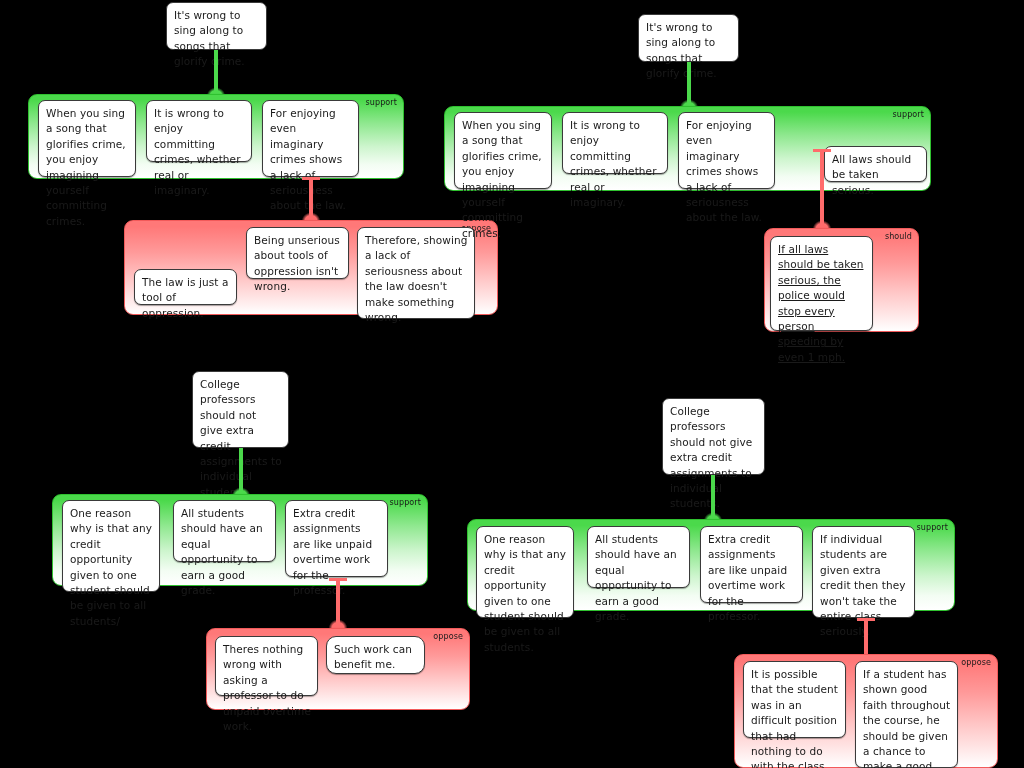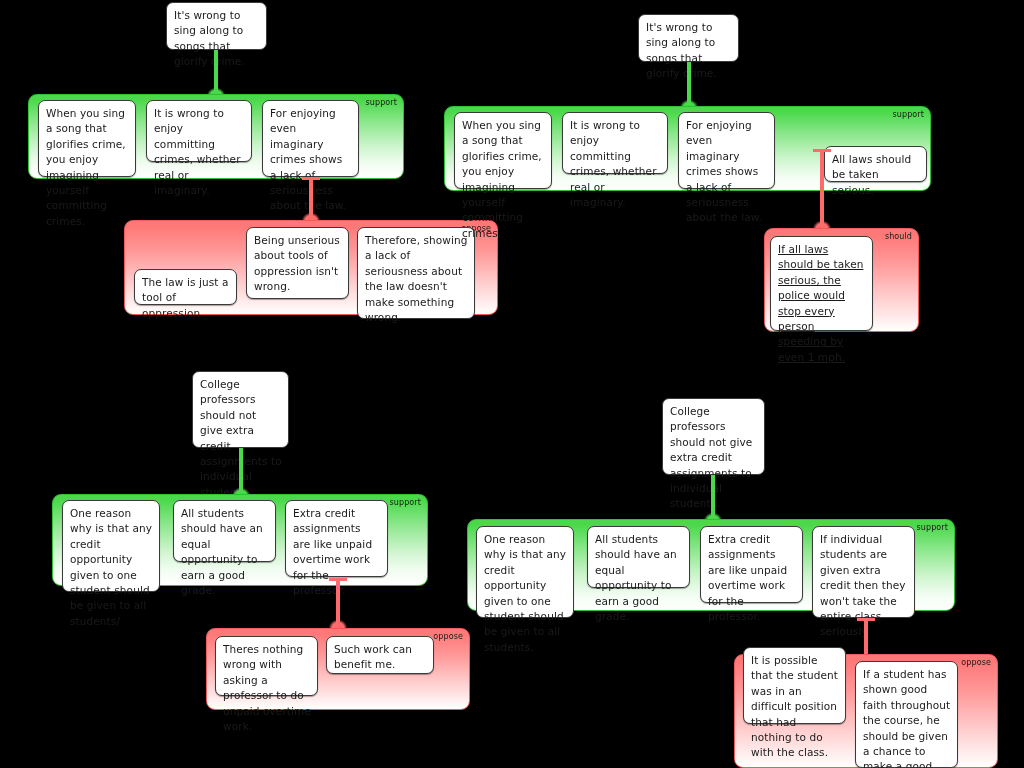--- a/index.html
+++ b/index.html
@@ -115,21 +115,21 @@
 <div class="conn red" style="left:298px; top:177px; height:44px;">
   <div class="cap"></div>
   <div class="stem"></div>
   <div class="flare"></div>
 </div>
 
 <div class="group oppose" style="left:124px; top:220px; width:374px; height:95px;">
   <div class="group-label">oppose</div>
 </div>
 <div class="node" style="left:134px; top:227px; width:103px; height:36px;margin-top:42px;">The law is just a tool of oppression.</div>
-<div class="node" style="left:246px; top:227px; width:103px; height:72px;">Being unserious about tools of oppression isn't wrong.</div>
+<div class="node" style="left:246px; top:227px; width:103px; height:52px;">Being unserious about tools of oppression isn't wrong.</div>
 <div class="node" style="left:357px; top:227px; width:118px; height:92px;">Therefore, showing a lack of seriousness about the law doesn't make something wrong.</div>
 
 <div class="node" style="left:638px; top:14px; width:101px; height:48px;">It's wrong to sing along to songs that glorify crime.</div>
 
 <div class="conn green" style="left:676px; top:62px; height:46px;">
   <div class="stem"></div>
   <div class="flare"></div>
 </div>
 
 <div class="group support" style="left:444px; top:106px; width:487px; height:85px;">
@@ -168,21 +168,21 @@
 <div class="conn red" style="left:325px; top:578px; height:50px;">
   <div class="cap"></div>
   <div class="stem"></div>
   <div class="flare"></div>
 </div>
 
 <div class="group oppose" style="left:206px; top:628px; width:264px; height:82px;">
   <div class="group-label">oppose</div>
 </div>
 <div class="node" style="left:215px; top:636px; width:103px; height:60px;">Theres nothing wrong with asking a professor to do unpaid overtime work.</div>
-<div class="node" style="left:326px; top:636px; width:108px; height:38px;">Such work can benefit me.</div>
+<div class="node" style="left:326px; top:636px; width:99px; height:38px;border-radius:10px;">Such work can benefit me.</div>
 
 <div class="node" style="left:662px; top:398px; width:103px; height:77px;">College professors should not give extra credit assignments to individual students.</div>
 
 <div class="conn green" style="left:700px; top:475px; height:46px;">
   <div class="stem"></div>
   <div class="flare"></div>
 </div>
 
 <div class="group support" style="left:467px; top:519px; width:488px; height:92px;">
   <div class="group-label">support</div>
@@ -194,14 +194,14 @@
 
 <div class="conn red" style="left:853px; top:618px; height:48px;">
   <div class="cap"></div>
   <div class="stem"></div>
   <div class="flare"></div>
 </div>
 
 <div class="group oppose" style="left:734px; top:654px; width:264px; height:114px;">
   <div class="group-label">oppose</div>
 </div>
-<div class="node" style="left:743px; top:647px; width:103px; height:77px;">It is possible that the student was in an difficult position that had nothing to do with the class.</div>
+<div class="node" style="left:743px; top:661px; width:103px; height:77px;">It is possible that the student was in an difficult position that had nothing to do with the class.</div>
 <div class="node" style="left:855px; top:661px; width:103px; height:107px;">If a student has shown good faith throughout the course, he should be given a chance to make a good grade.</div>
 
 </body></html>

